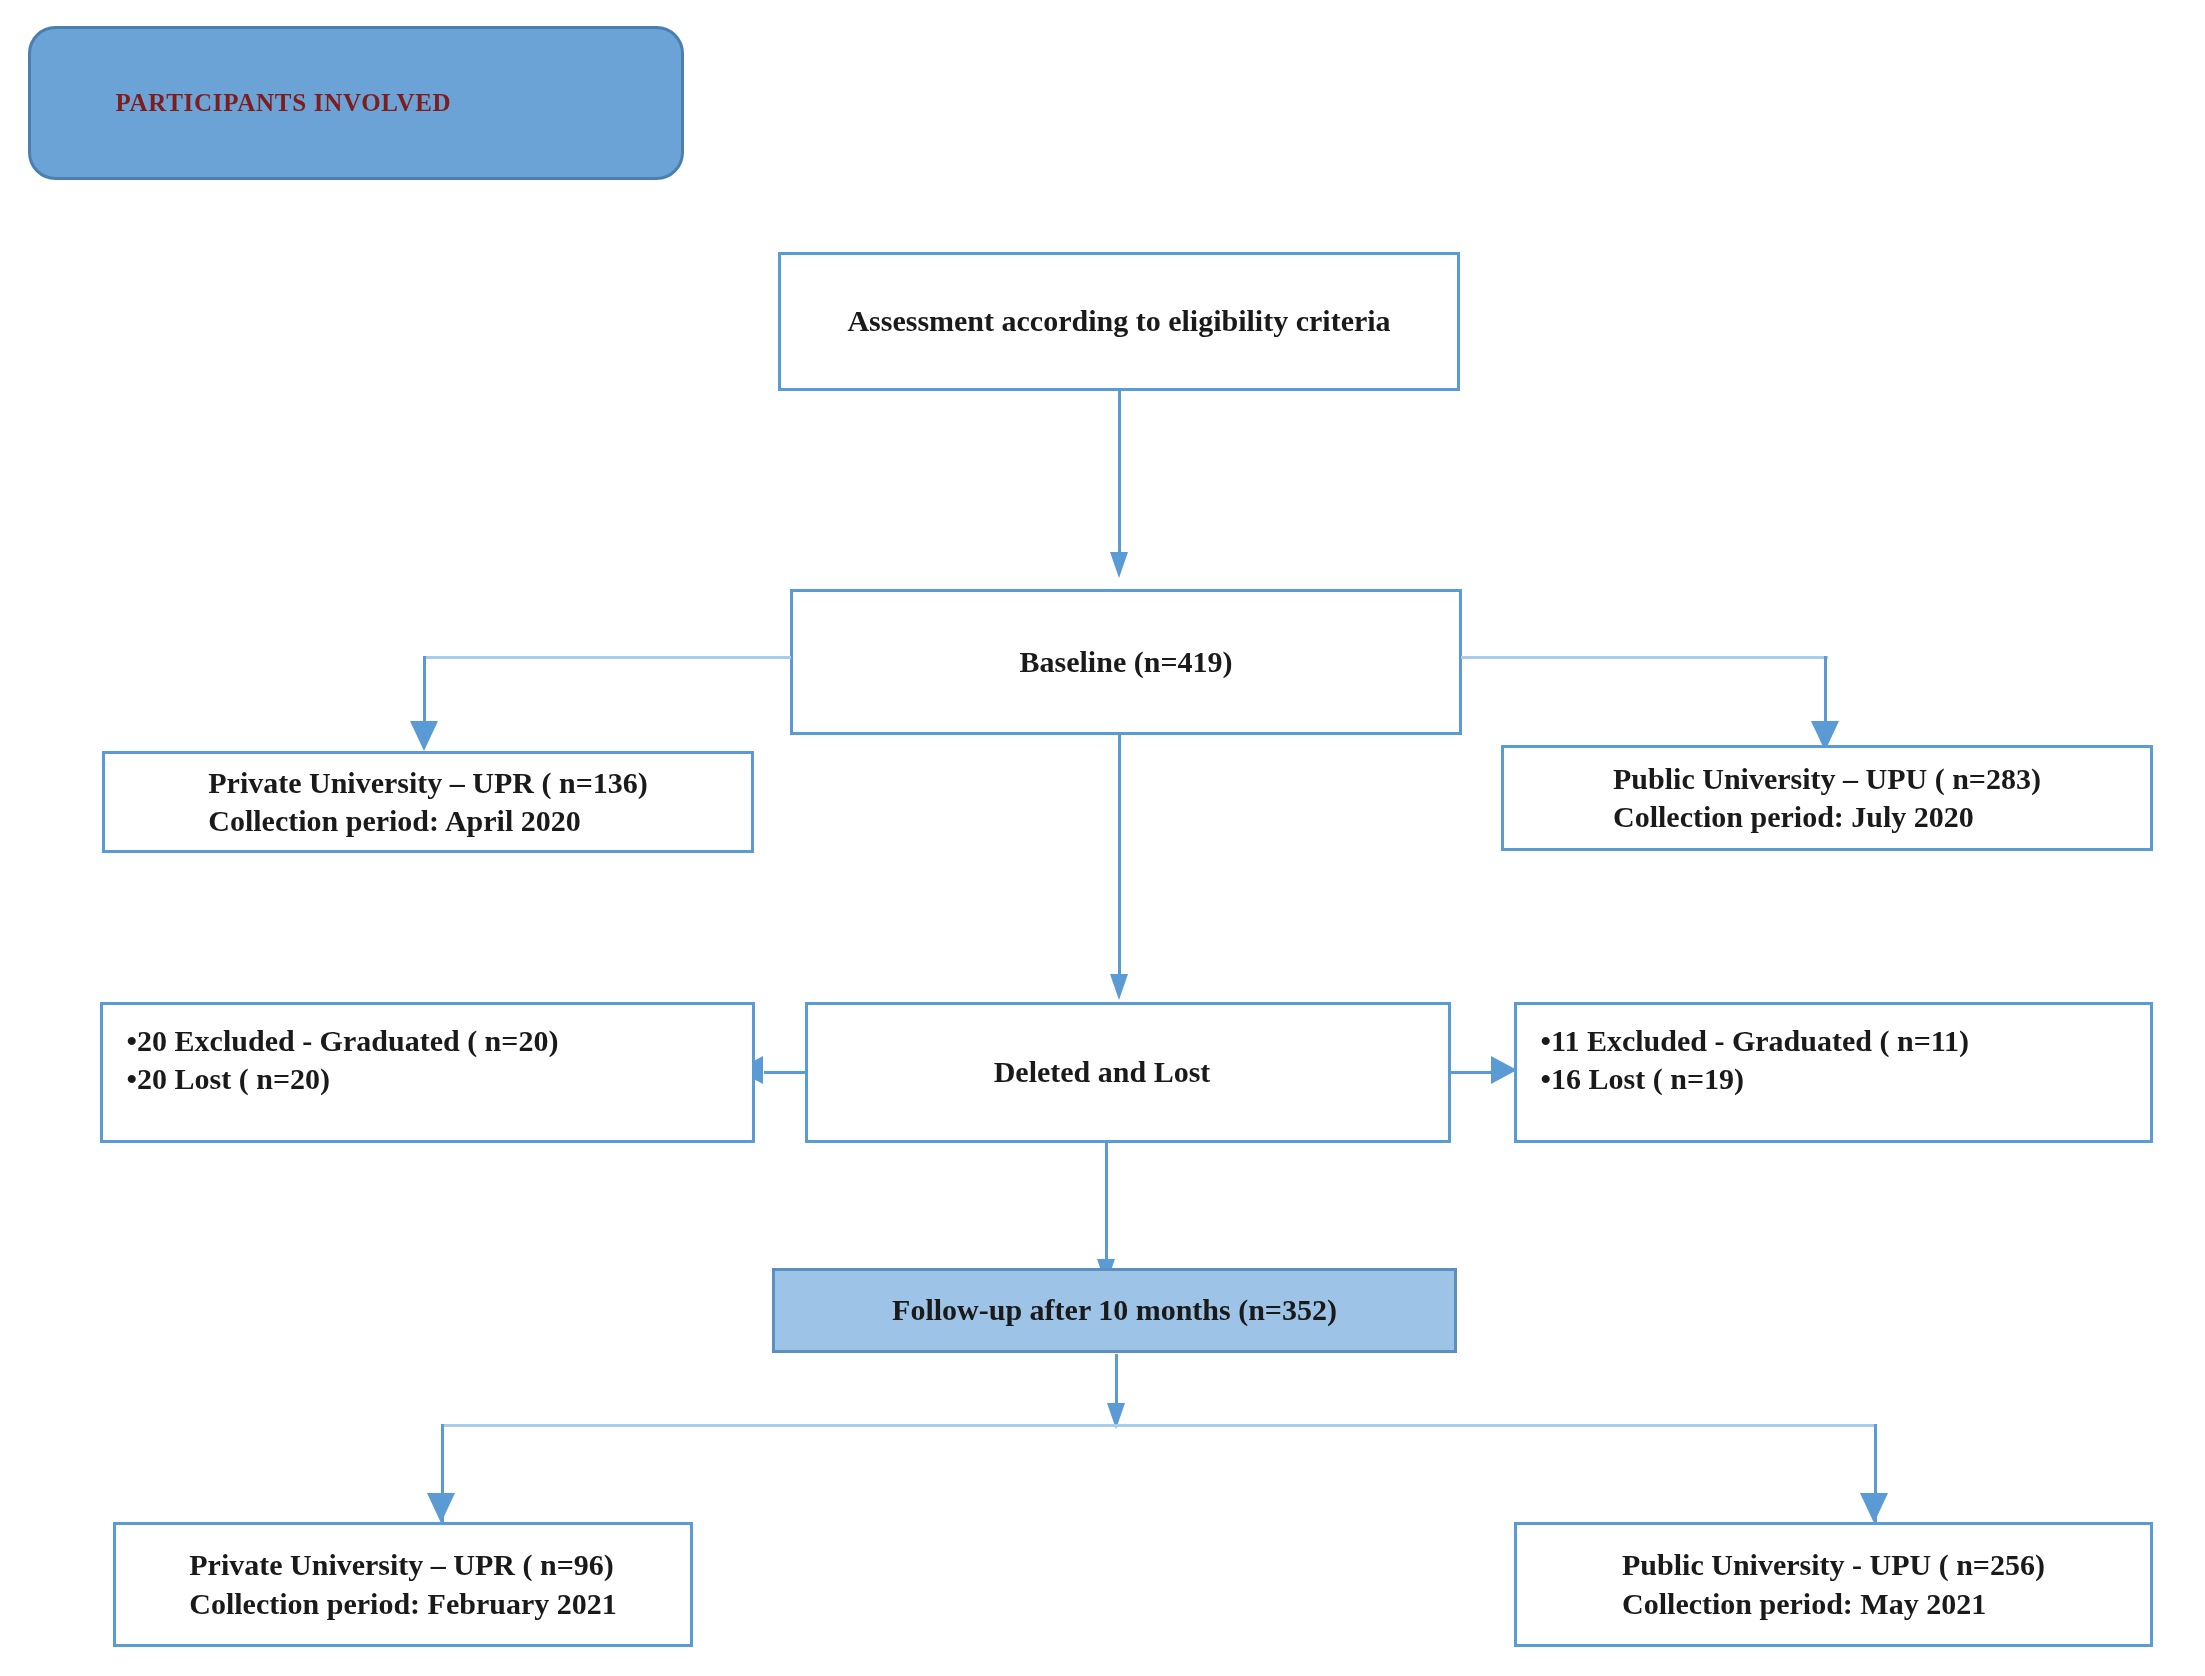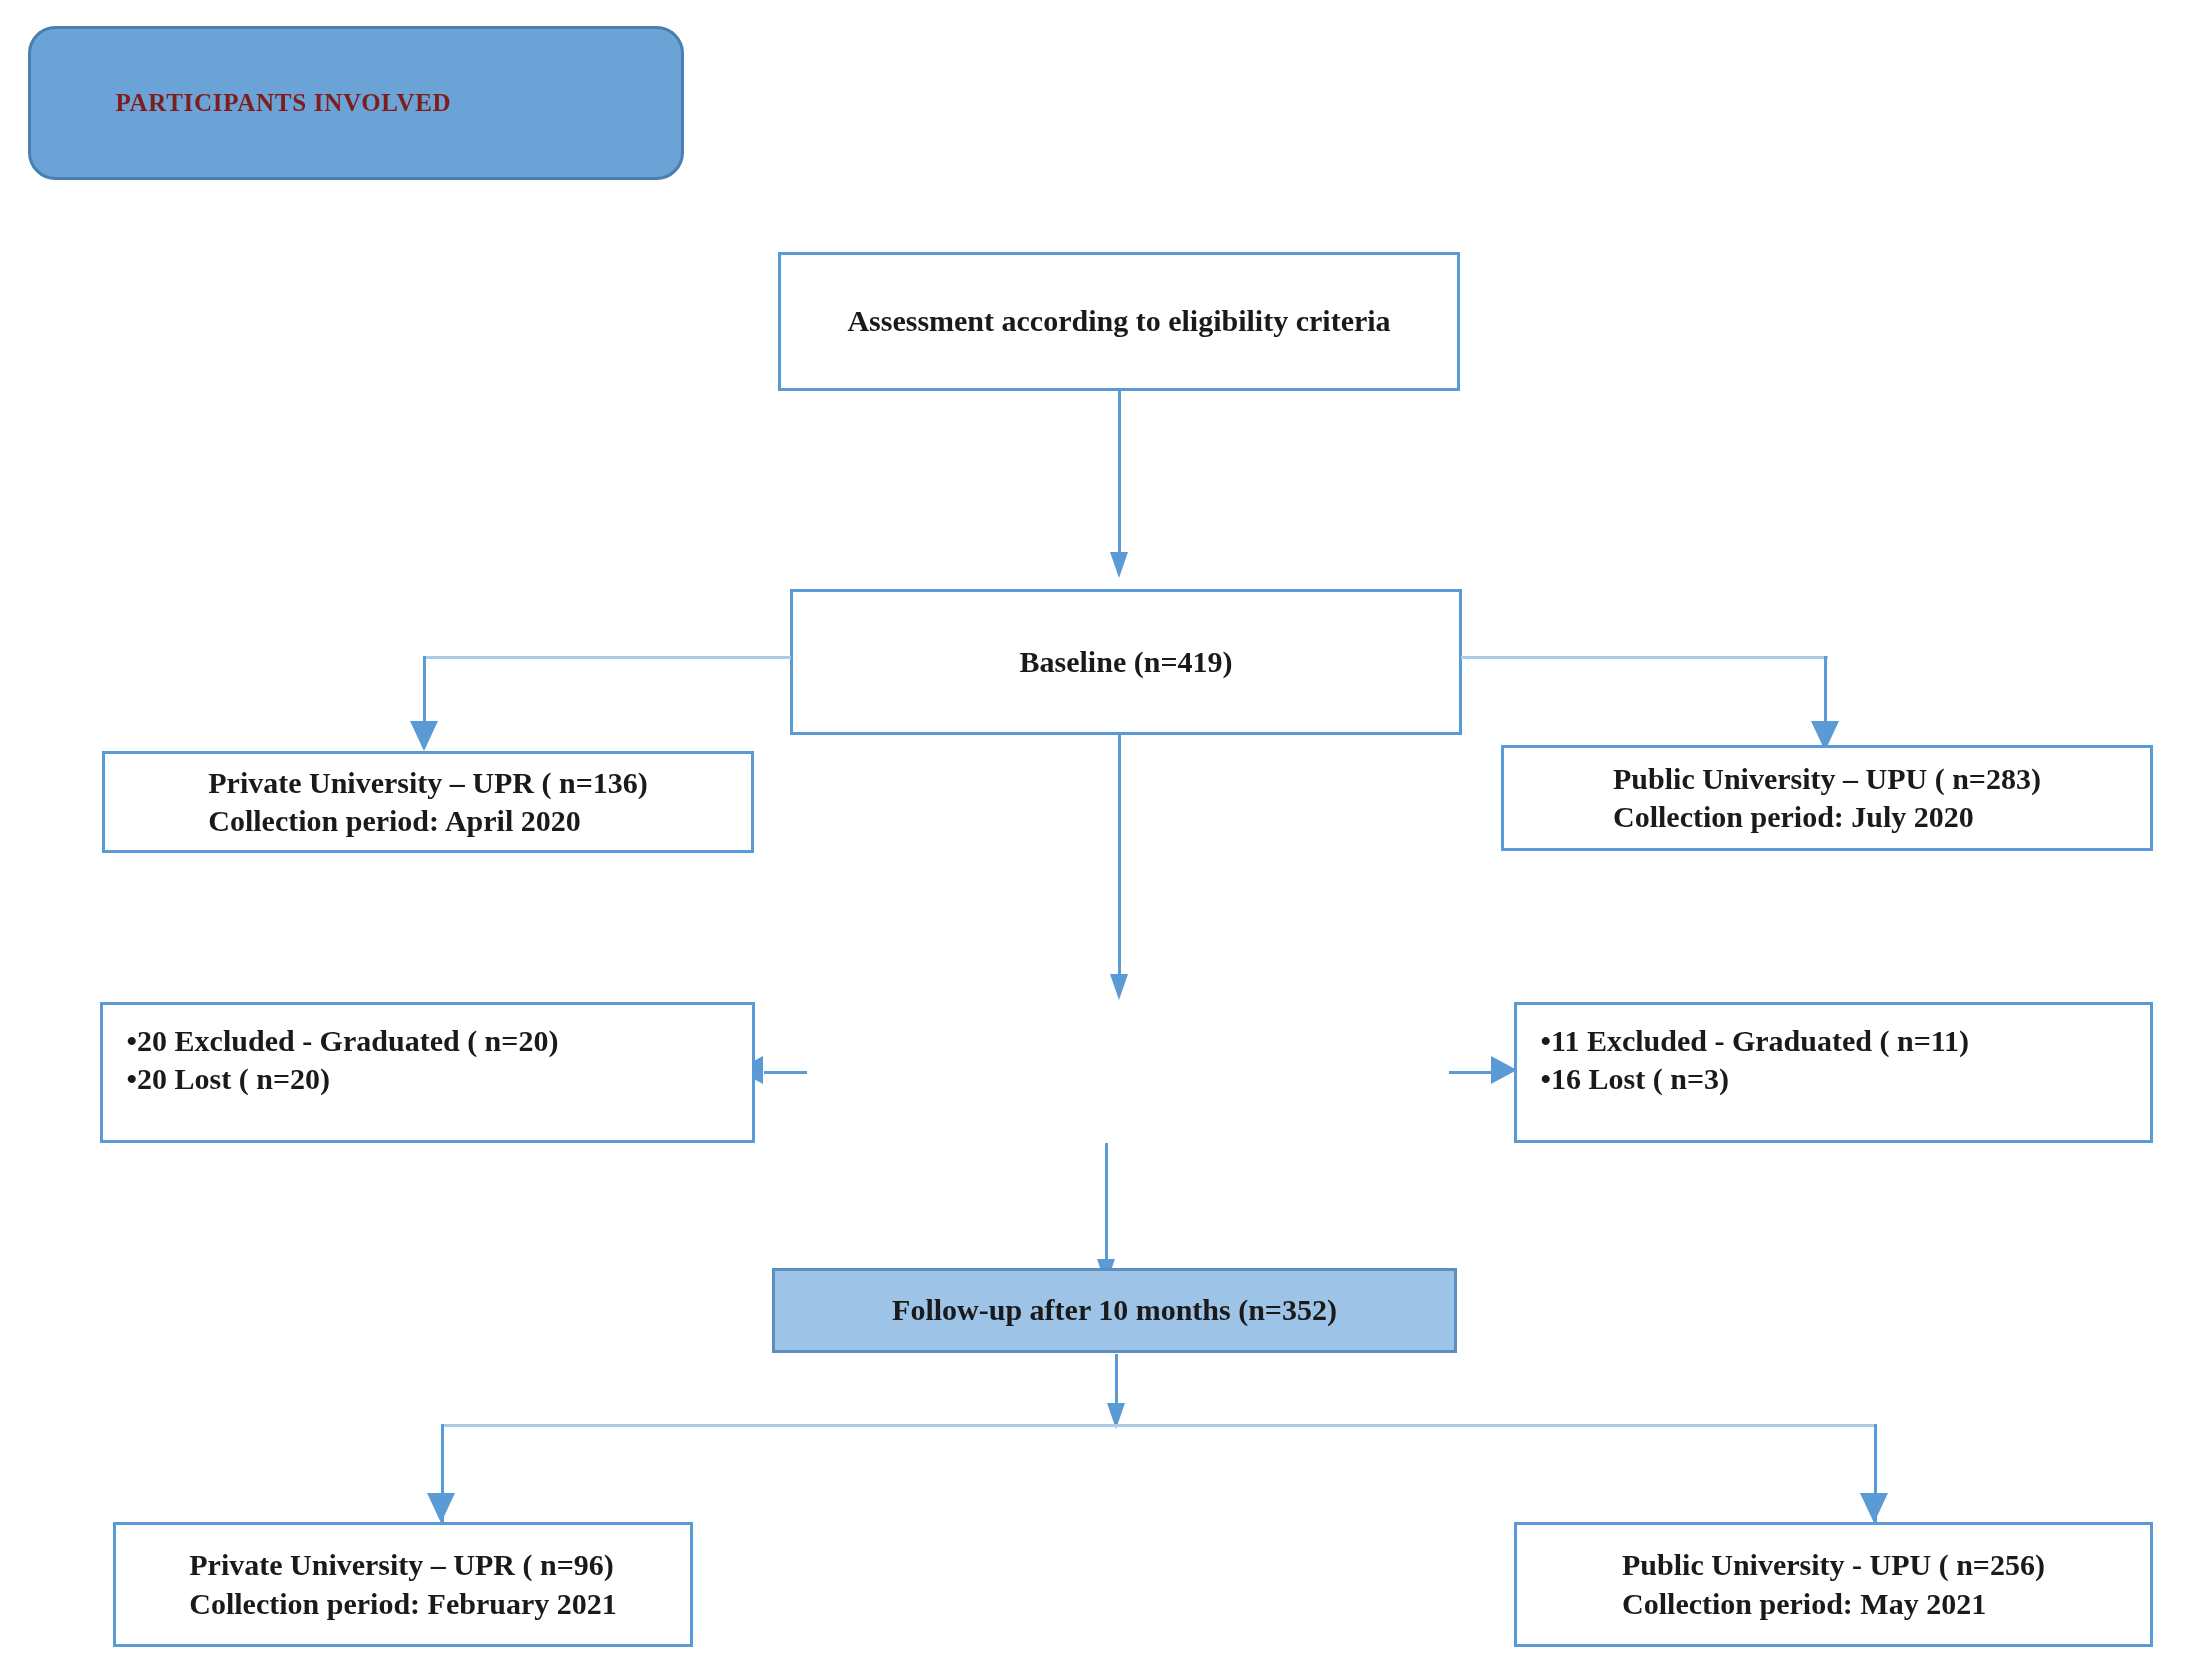--- a/index.html
+++ b/index.html
@@ -156,38 +156,41 @@
   <div class="box" style="left:1501px; top:745px; width:652px; height:106px;">
     <span class="txt">
       <span>Public University – UPU ( n=283)</span><br>
       <span>Collection period: July 2020</span>
     </span>
   </div>
 
   <div class="vline" style="left:1118px; top:734px; height:243px;"></div>
   <div class="arrow-down slim" style="left:1110px; top:974px;"></div>
 
+  <div class="box" style="left:805px; top:1002px; width:646px; height:141px;">
+    <span class="txt" style="position:relative; left:-26px;">Deleted and Lost</span>
+  </div>
 
   <div class="hline" style="left:764px; top:1071px; width:43px;"></div>
   <div class="arrow-left" style="left:737px; top:1056px;"></div>
 
   <div class="hline" style="left:1449px; top:1071px; width:43px;"></div>
   <div class="arrow-right" style="left:1491px; top:1056px;"></div>
 
   <div class="box bullets" style="left:100px; top:1002px; width:655px; height:141px;">
     <span class="txt">
       <span class="bullet-line">•20 Excluded - Graduated ( n=20)</span><br>
       <span class="bullet-line">•20 Lost ( n=20)</span>
     </span>
   </div>
 
   <div class="box bullets" style="left:1514px; top:1002px; width:639px; height:141px;">
     <span class="txt">
       <span class="bullet-line">•11 Excluded - Graduated ( n=11)</span><br>
-      <span class="bullet-line">•16 Lost ( n=3)</span>
+      <span class="bullet-line">•16 Lost ( n=19)</span>
     </span>
   </div>
 
   <div class="vline" style="left:1105px; top:1143px; height:121px;"></div>
   <div class="arrow-down slim" style="left:1097px; top:1259px;"></div>
 
   <div class="box shaded" style="left:772px; top:1268px; width:685px; height:85px;">
     <span class="txt">Follow-up after 10 months (n=352)</span>
   </div>
 

